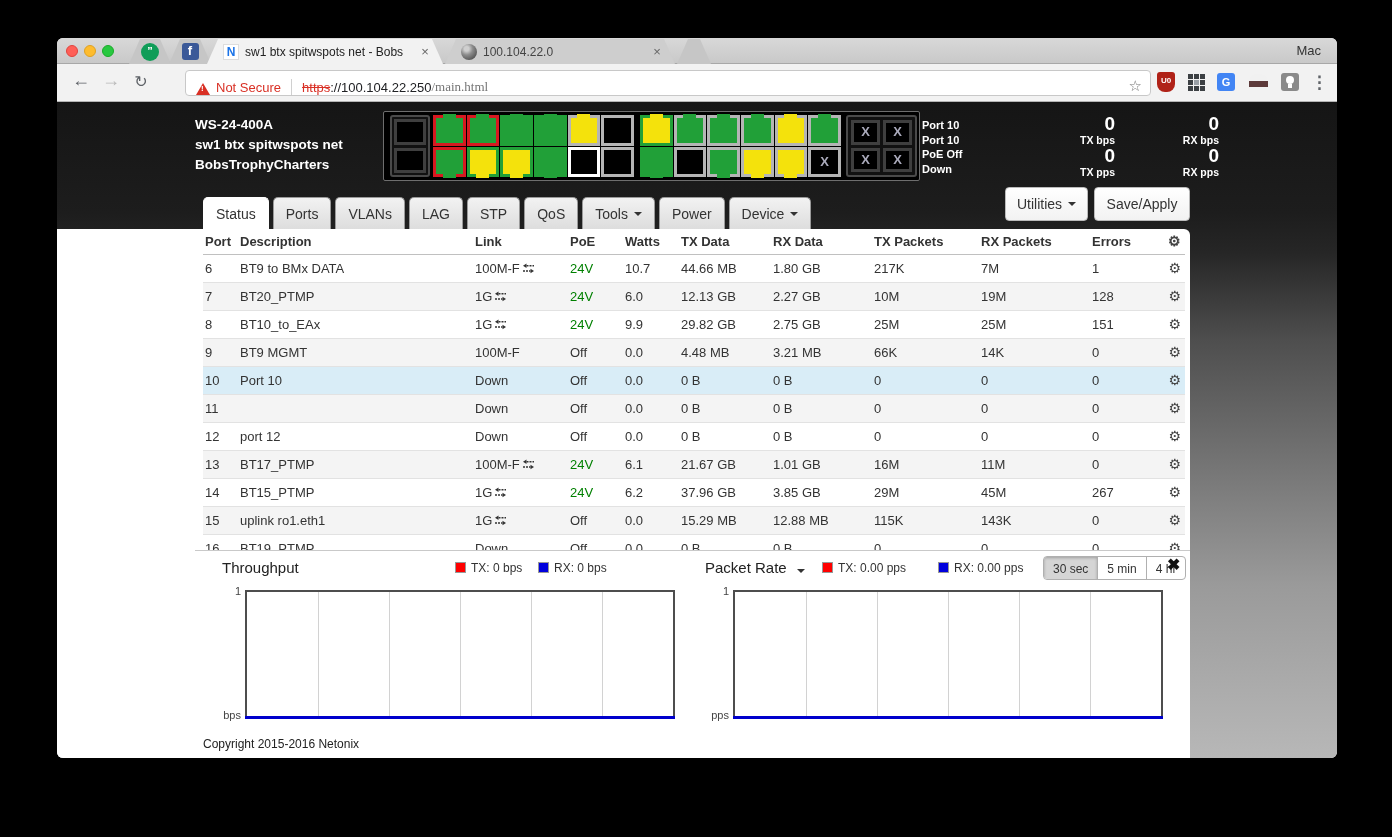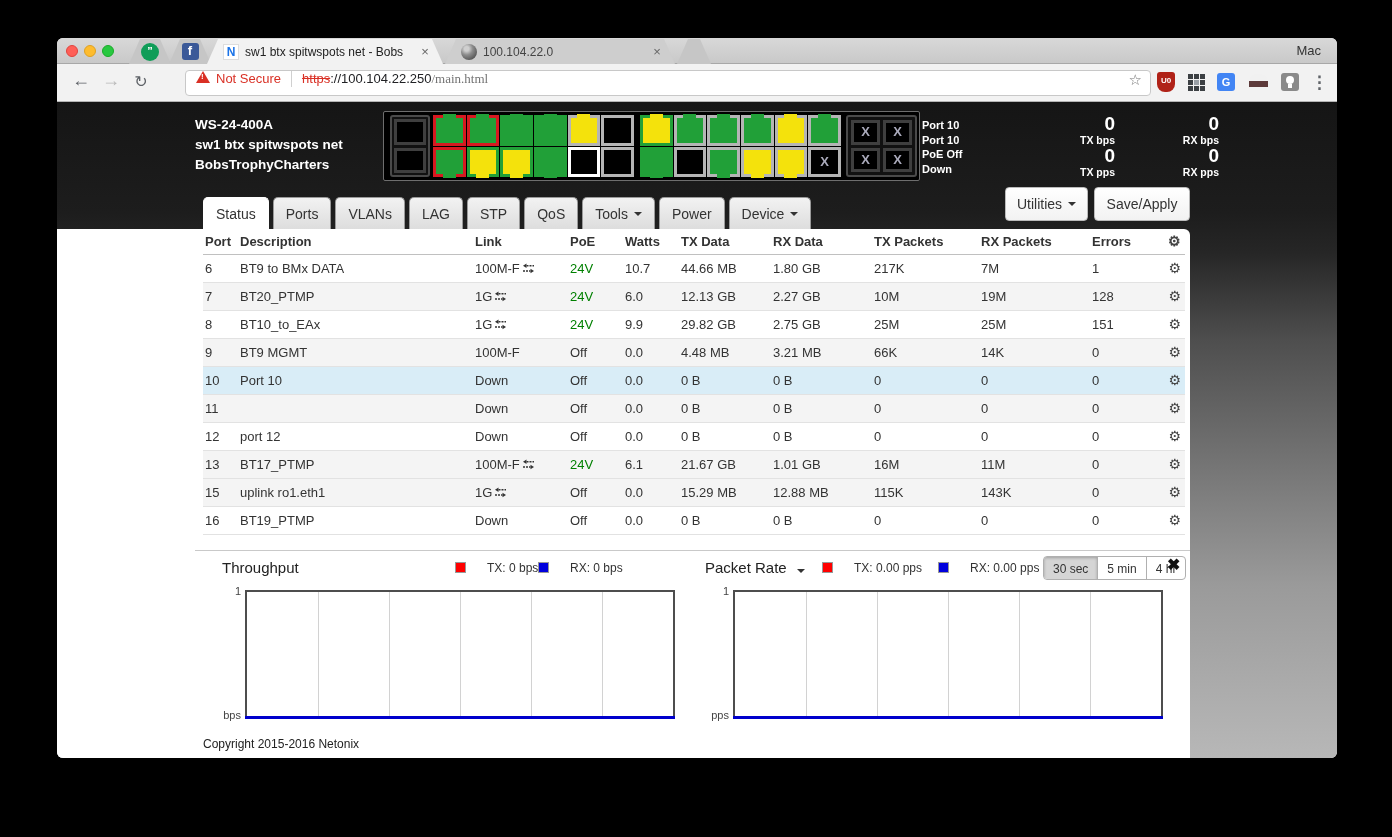--- a/index.html
+++ b/index.html
@@ -39,21 +39,21 @@
   .fb { width:17px; height:17px; border-radius:3px; background:#3b5998; color:#fff;
     font-weight:bold; font-size:13px; text-align:center; line-height:16px; }
   #mac-label { position:absolute; right:16px; top:5px; font-size:13px; color:#333; }
 
   
   #toolbar { position:absolute; left:0; top:26px; width:100%; height:38px;
     background:#f2f2f2; border-bottom:1px solid #b4b4b4; }
   .navbtn { position:absolute; top:6px; font-size:18px; color:#5f6368; width:24px; text-align:center; }
   #btn-back{ left:12px; } #btn-fwd{ left:42px; color:#b9b9b9; } #btn-reload{ left:72px; font-size:16px; top:8px;}
   #omnibox { position:absolute; left:128px; top:6px; width:966px; height:26px; background:#fff;
-    border:1px solid #c8c8c8; border-radius:4px; display:flex; align-items:flex-start; font-size:13px; }
+    border:1px solid #c8c8c8; border-radius:4px; display:flex; align-items:flex-end; font-size:13px; }
   #warn-tri { width:0; height:0; border-left:7px solid transparent; border-right:7px solid transparent;
     border-bottom:12px solid #d93025; margin:0 6px 0 10px; position:relative; }
   #warn-tri:after { content:"!"; position:absolute; left:-2px; top:1px; color:#fff; font-size:8px; font-weight:bold; }
   #not-secure { color:#d93025; margin-right:10px; }
   #omni-sep { width:1px; height:16px; background:#d0d0d0; margin-right:10px; }
   #url-scheme { color:#d93025; text-decoration:line-through; }
   #url-host { color:#202124; }
   #url-path { color:#737373;font-family:Liberation Serif, serif; }
   #omni-star { margin-left:auto; margin-right:8px; color:#777; font-size:15px; }
   .ext { position:absolute; top:8px; width:22px; height:22px; text-align:center; }
@@ -128,21 +128,21 @@
   .gear { color:#444; font-size:14px; }
   .gear-col { text-align:right; padding-right:4px !important; }
   .link-arrows { margin-left:2px; vertical-align:-1px; }
 
   
   #charts-panel { position:absolute; left:138px; top:448px; width:995px; height:208px;
     background:#fff; border-top:1px solid #c9c9c9; z-index:3; }
   .chart-title { position:absolute; top:8px; font-size:15px; color:#222; }
   #chart1-title { left:27px; } #chart2-title { left:510px; }
   .legend-swatch { position:absolute; top:11px; width:11px; height:11px; border:1px solid #999; }
-  .legend-text { position:absolute; top:10px; font-size:12px; color:#333;margin-left:16px; }
+  .legend-text { position:absolute; top:10px; font-size:12px; color:#333; }
   .plot { position:absolute; top:39px; width:430px; height:129px; background:#fff;
     border:2px solid #4d4d4d; }
   #plot1 { left:50px; } #plot2 { left:538px; }
   .gridline { position:absolute; top:0; bottom:0; width:1px; background:#d2d2d2; }
   .zeroline { position:absolute; left:-2px; right:-2px; bottom:-2px; height:3px; background:#0000cc; }
   .ylab { position:absolute; width:40px; text-align:right; font-size:11px; color:#444; }
   #y1-top{ left:6px; top:34px; } #y1-bot{ left:6px; top:158px; }
   #y2-top{ left:494px; top:34px; } #y2-bot{ left:494px; top:158px; }
   #range-group { position:absolute; left:848px; top:5px; display:flex; height:24px;
     border:1px solid #b0b0b0; border-radius:4px; overflow:hidden; background:#fff; }
@@ -553,20 +553,38 @@
                   </svg></td>
                 <td class="poe-on">24V</td>
                 <td>6.1</td>
                 <td>21.67 GB</td>
                 <td>1.01 GB</td>
                 <td>16M</td>
                 <td>11M</td>
                 <td>0</td>
                 <td class="gear gear-col">⚙</td>
               </tr>
+              <tr class="">
+                <td>14</td>
+                <td>BT15_PTMP</td>
+                <td>1G<svg class="link-arrows" width="13" height="11" viewBox="0 0 13 11">
+                    <path d="M4.5 0.5 L1 2.8 L4.5 5 Z" fill="#333"></path>
+                    <line x1="4.5" y1="2.8" x2="12" y2="2.8" stroke="#333" stroke-width="1.4" stroke-dasharray="2 1"></line>
+                    <path d="M8.5 5.8 L12 8 L8.5 10.3 Z" fill="#333"></path>
+                    <line x1="1" y1="8" x2="8.5" y2="8" stroke="#333" stroke-width="1.4" stroke-dasharray="2 1"></line>
+                  </svg></td>
+                <td class="poe-on">24V</td>
+                <td>6.2</td>
+                <td>37.96 GB</td>
+                <td>3.85 GB</td>
+                <td>29M</td>
+                <td>45M</td>
+                <td>267</td>
+                <td class="gear gear-col">⚙</td>
+              </tr>
               <tr class="striped">
                 <td>15</td>
                 <td>uplink ro1.eth1</td>
                 <td>1G<svg class="link-arrows" width="13" height="11" viewBox="0 0 13 11">
                     <path d="M4.5 0.5 L1 2.8 L4.5 5 Z" fill="#333"></path>
                     <line x1="4.5" y1="2.8" x2="12" y2="2.8" stroke="#333" stroke-width="1.4" stroke-dasharray="2 1"></line>
                     <path d="M8.5 5.8 L12 8 L8.5 10.3 Z" fill="#333"></path>
                     <line x1="1" y1="8" x2="8.5" y2="8" stroke="#333" stroke-width="1.4" stroke-dasharray="2 1"></line>
                   </svg></td>
                 <td>Off</td>

